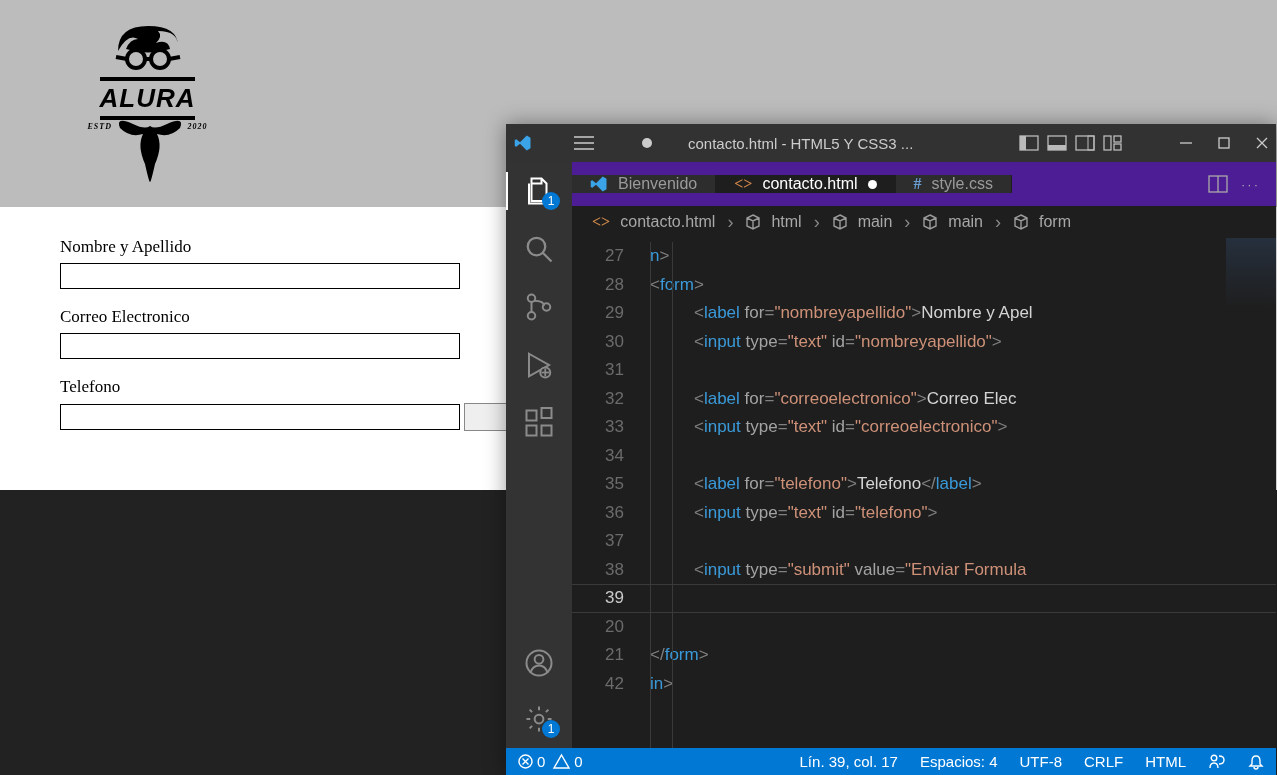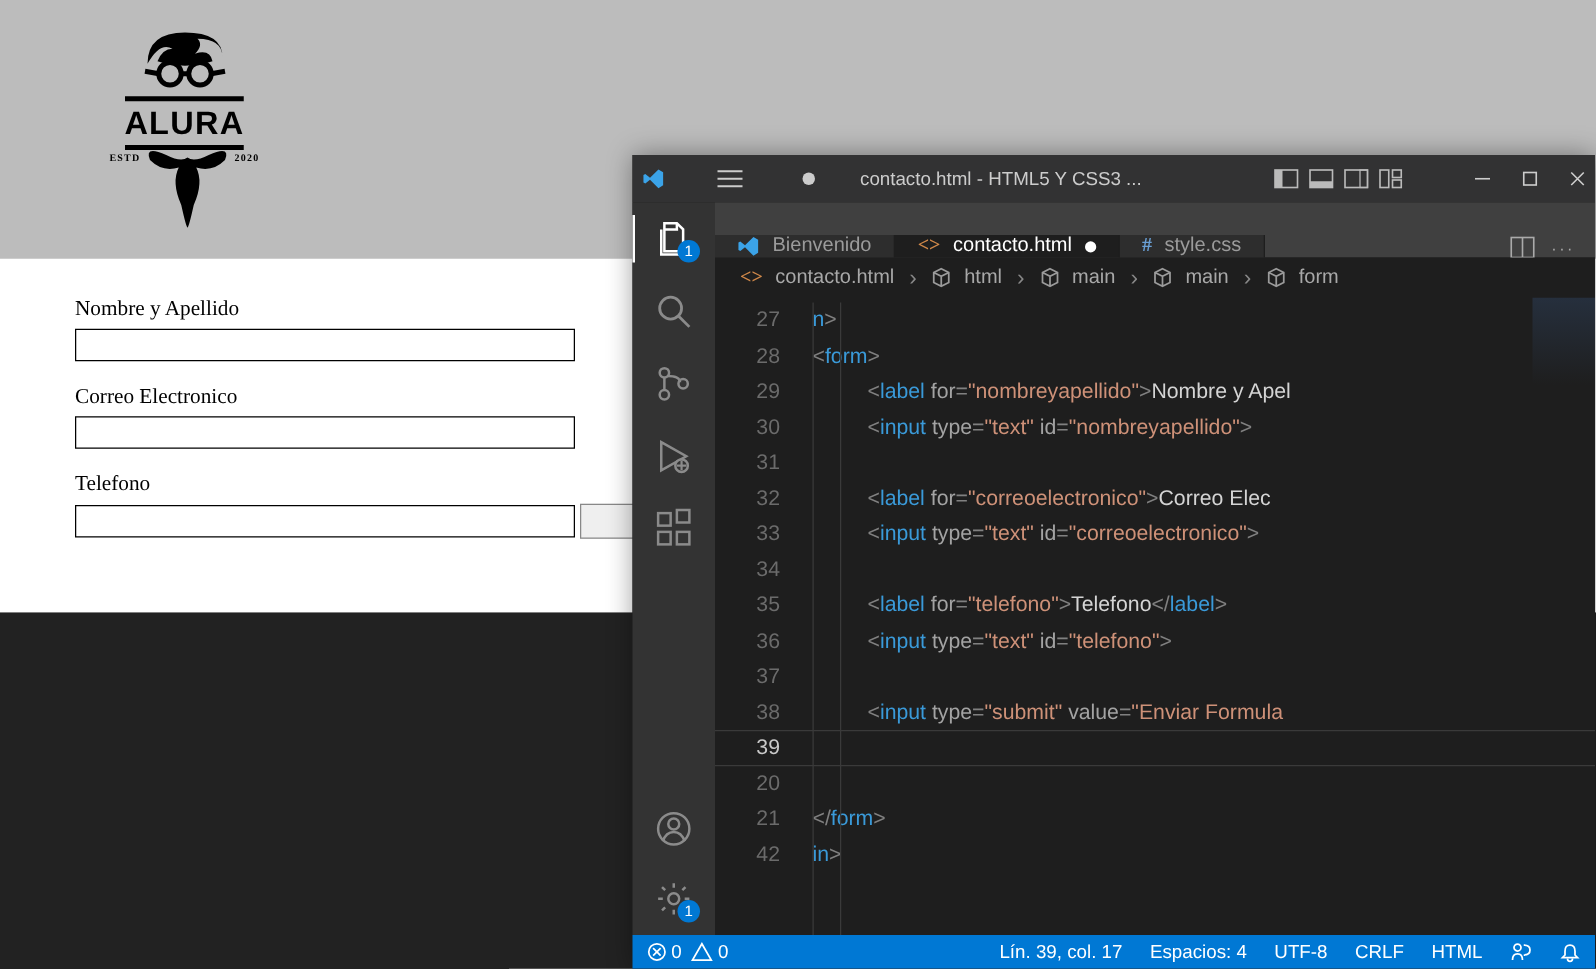--- a/index.html
+++ b/index.html
@@ -16,20 +16,21 @@
   
   .page-header {
     height: 207px;
     display: flex;
     align-items: center;
   }
   .logo-box {
     margin-left: 70px;
     width: 155px;
     text-align: center;
+    font-style: italic;
   }
   .logo-box svg { display: block; margin: 0 auto; }
   .logo-text-group { margin-top: -6px; }
   .logo-bar { width: 95px; height: 4px; background: currentColor; margin: 2px auto; }
   .logo-name { font-weight: 900; font-size: 26px; letter-spacing: 1px; font-family: Arial, sans-serif; }
   .logo-sub { font-size: 8px; font-weight: bold; letter-spacing: 1px; }
 
   .nav {
     position: absolute;
     left: 513px;
@@ -136,23 +137,23 @@
     background:#0078d4; color:#fff; border-radius:50%;
     width:18px;height:18px; font-size:12px; line-height:18px; text-align:center;
     font-family:Arial,sans-serif;
   }
   .activitybar .bottom-acts { margin-top:auto; margin-bottom:14px; display:flex; flex-direction:column; gap:26px; align-items:center; }
 
   .main-area { flex:1; display:flex; flex-direction:column; min-width:0; }
 
   .tabs {
     height: 44px;
-    background: #404040;
+    background: #4c1d95;
     display: flex;
-    align-items: flex-end;
+    align-items: center;
   }
   .tab {
     display:flex; align-items:center;
     padding: 0 18px;
     gap:10px;
     color:#9b9b9b;
     font-size:16px;
     cursor:pointer;
     background:#2d2d2d;
     border-right:1px solid #1e1e1e;

